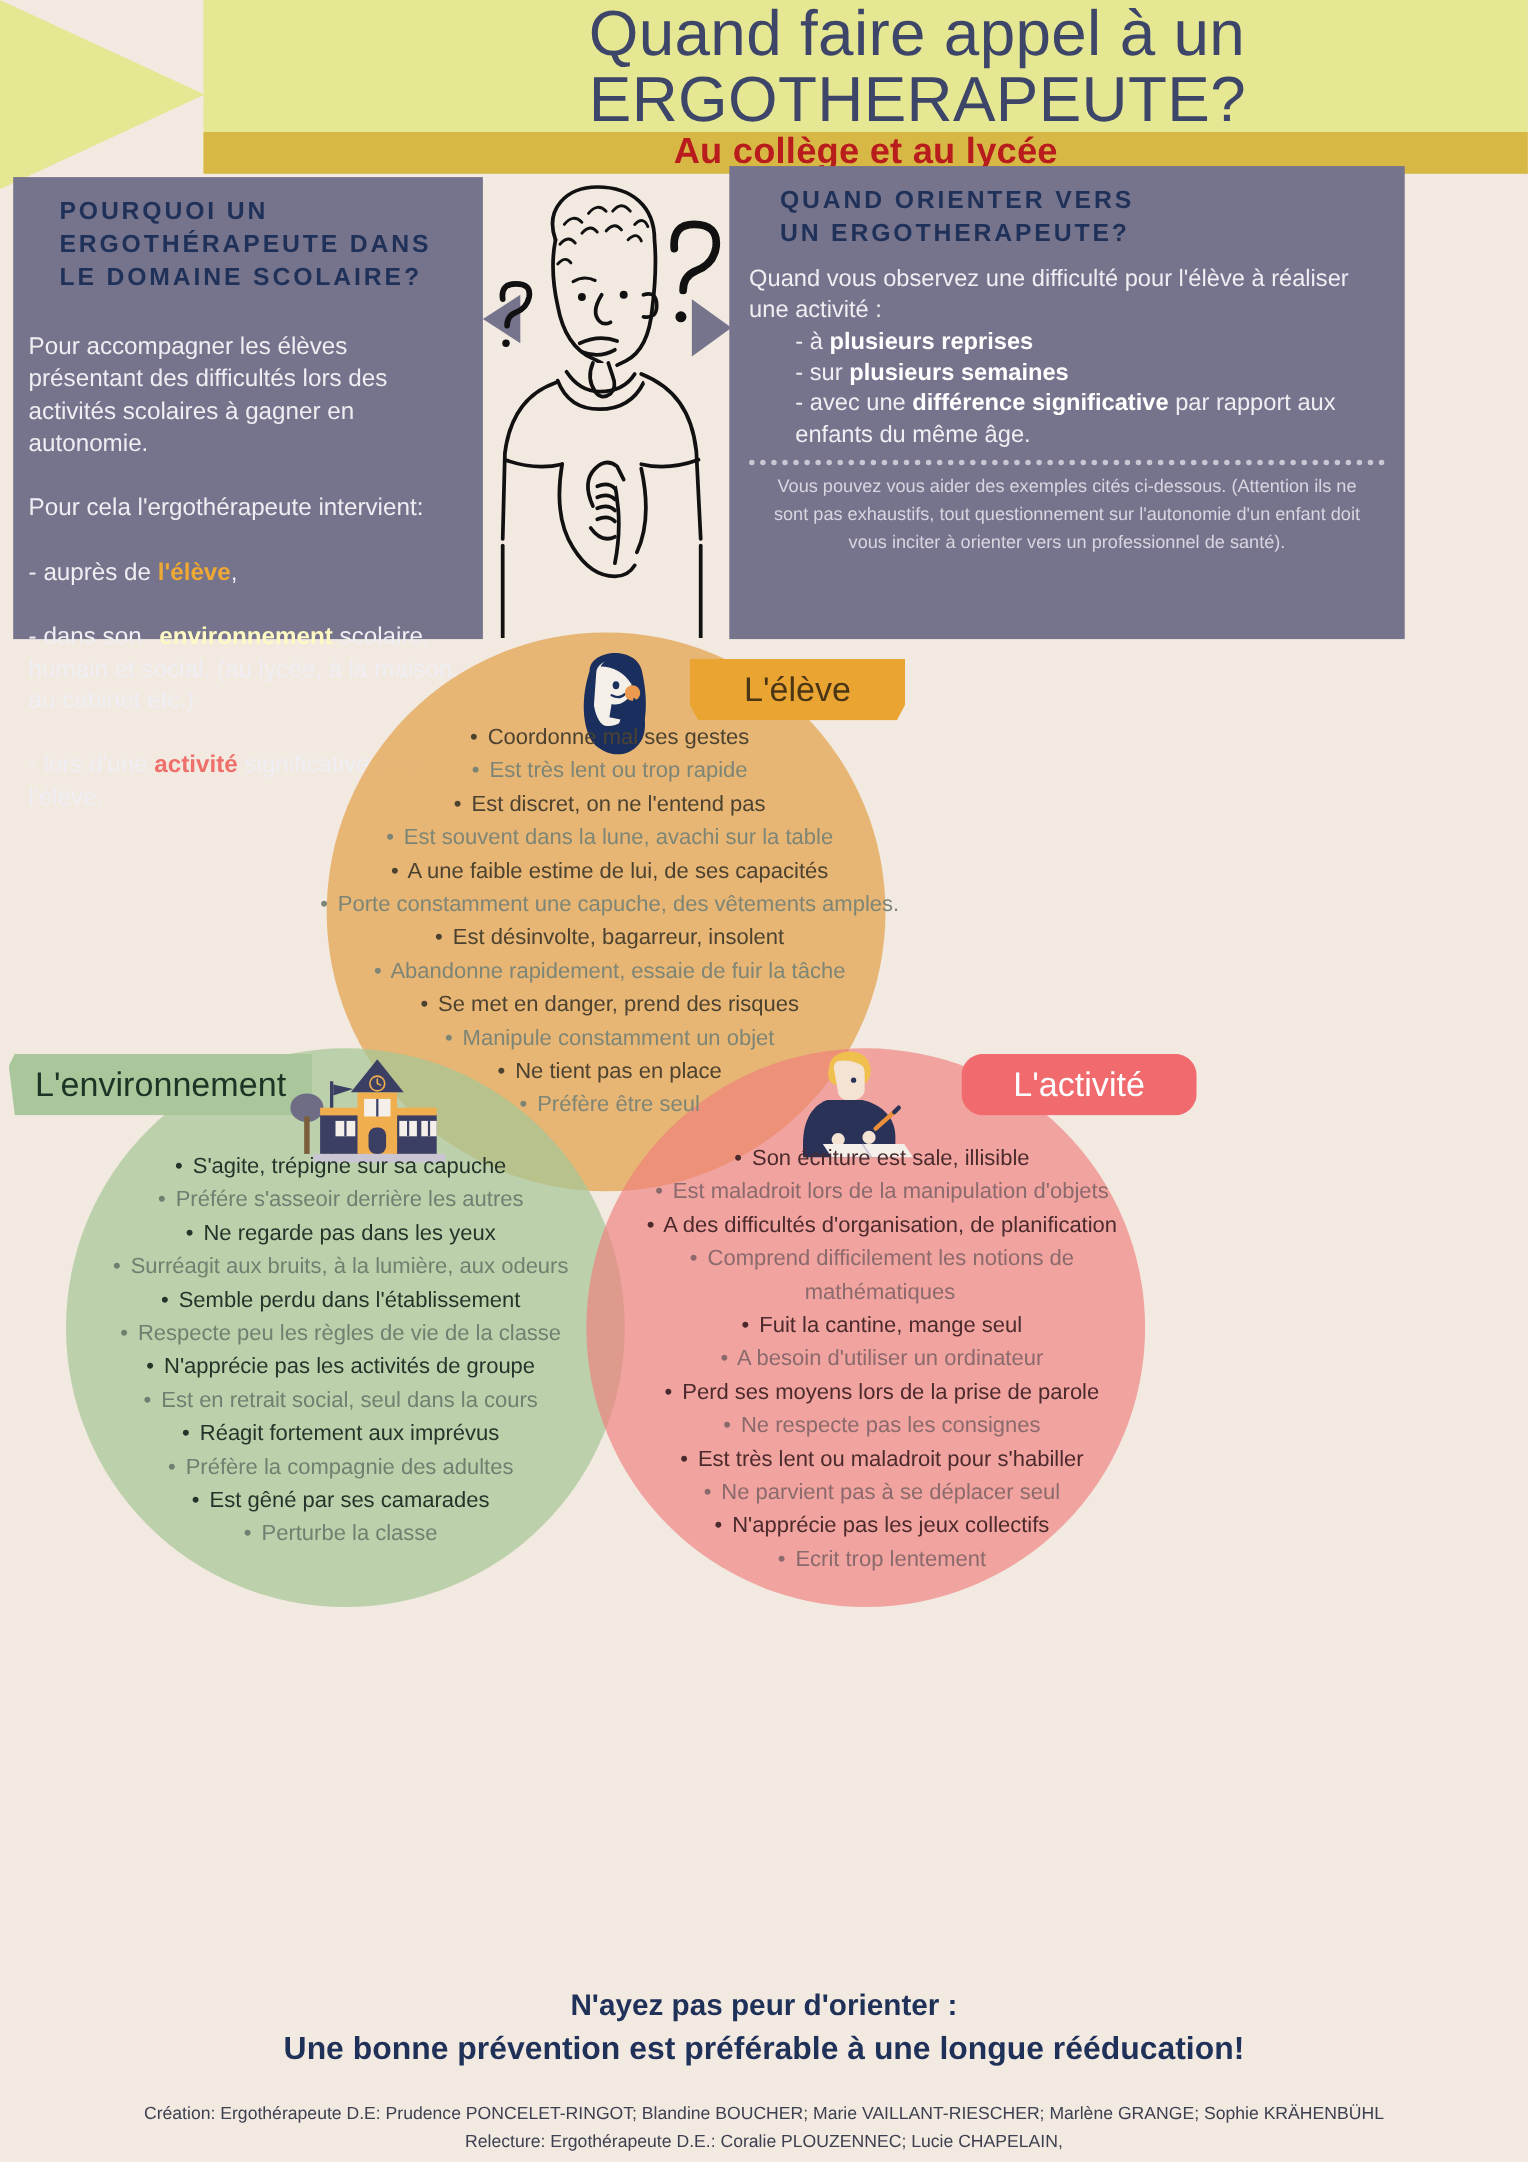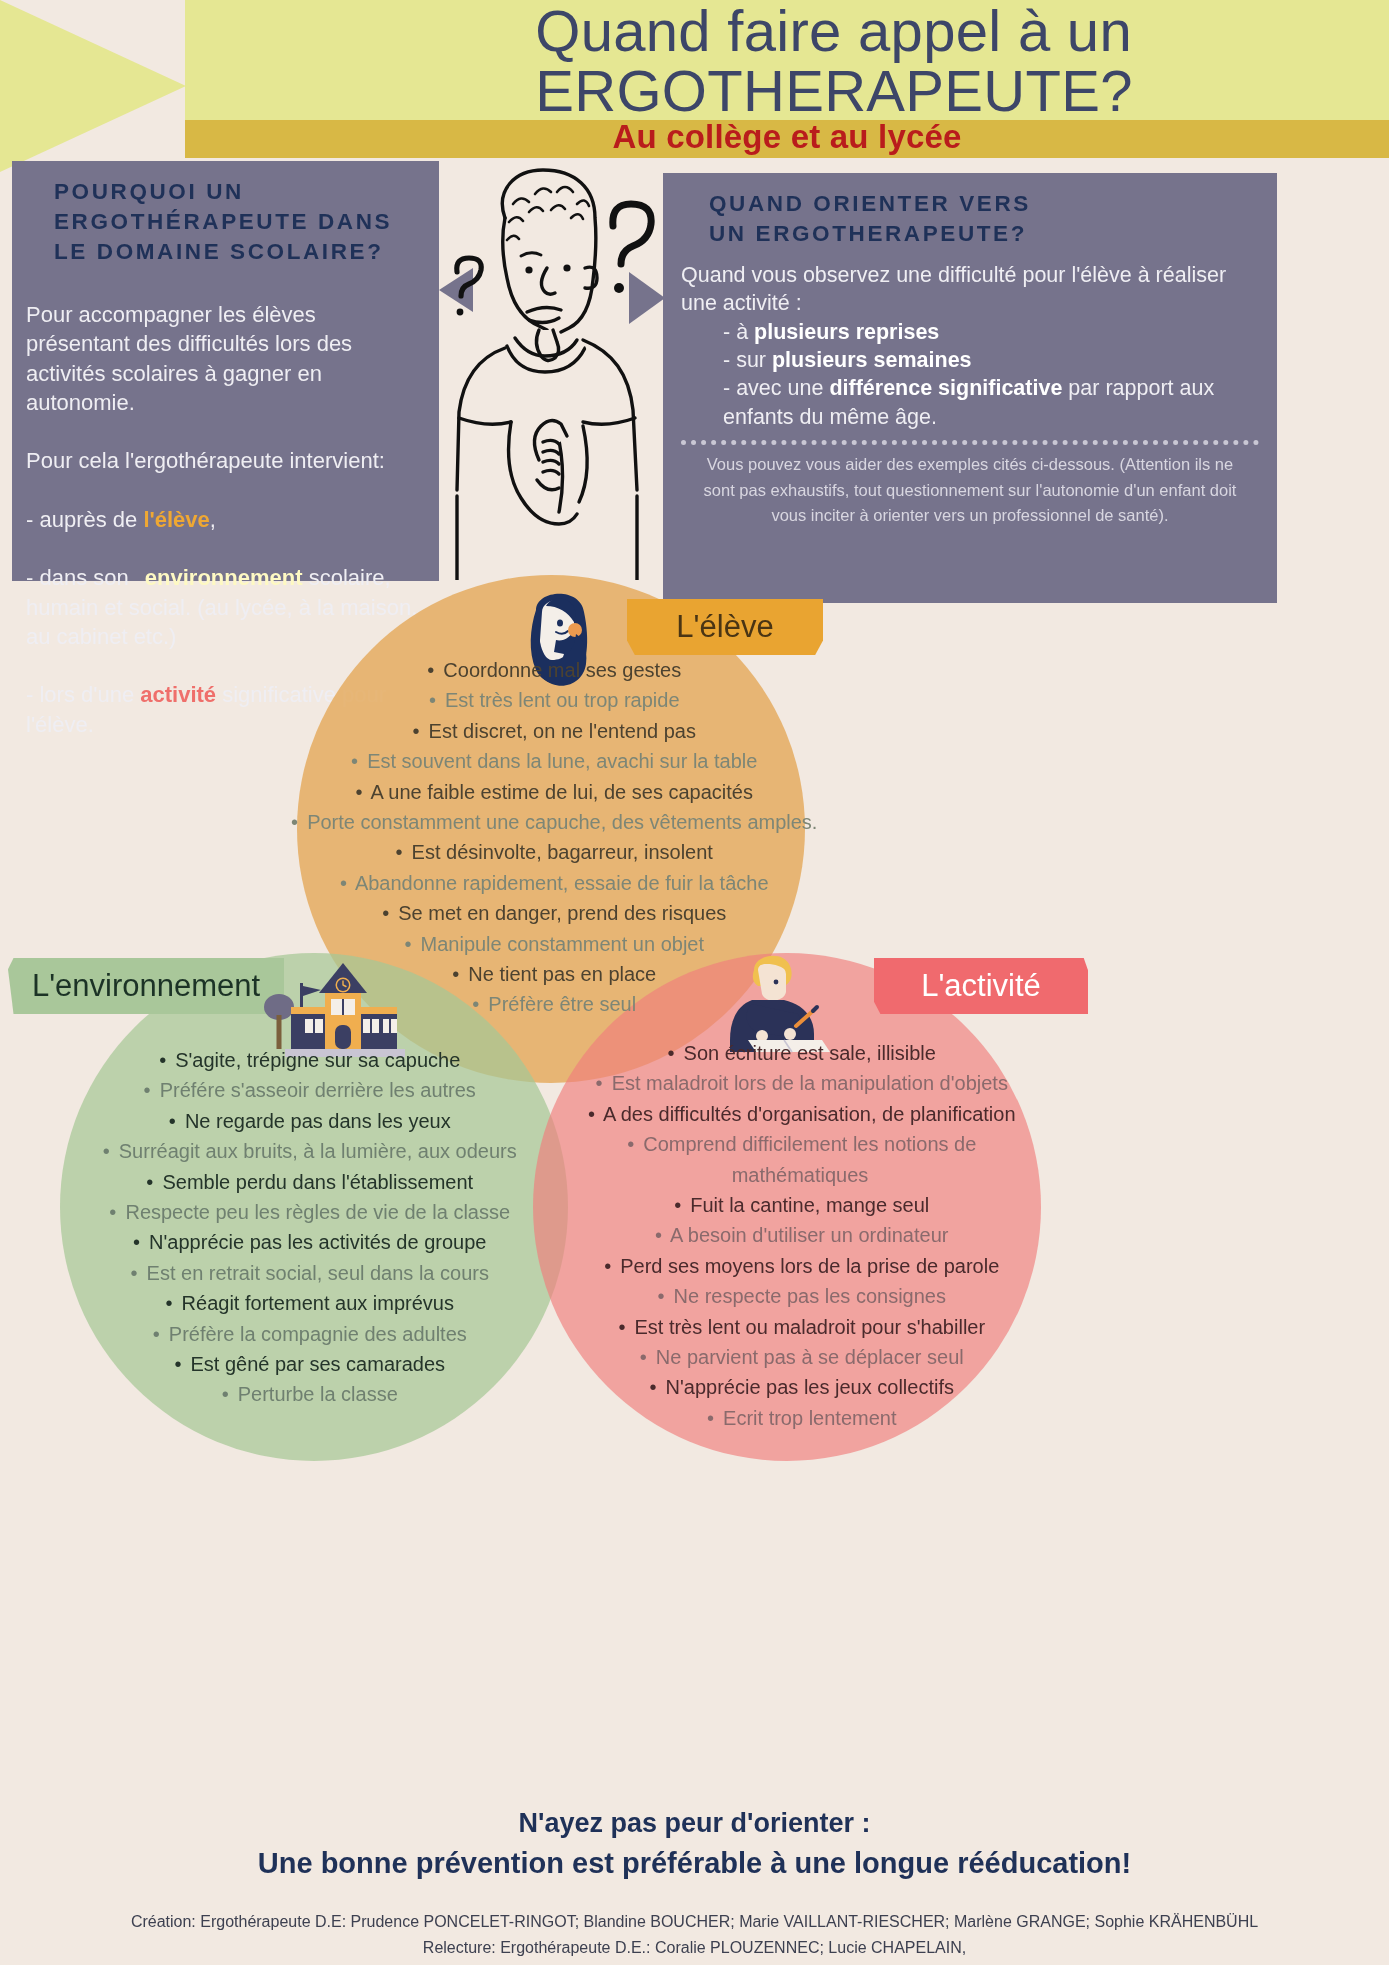--- a/index.html
+++ b/index.html
@@ -49,21 +49,21 @@
     letter-spacing: 0.2px;
   }
 
   
   .panel {
     position: absolute;
     background: #76738c;
     color: #efeef3;
   }
   .panel-left { left: 12px; top: 161px; width: 427px; height: 420px; padding: 16px 14px 0 14px; }
-  .panel-right { left: 663px; top: 173px; width: 614px; height: 430px; padding: 16px 18px 0 18px; }
+  .panel-right { left: 663px; top: 151px; width: 614px; height: 430px; padding: 16px 18px 0 18px; }
 
   .panel-h {
     color: #1f3158;
     font-weight: bold;
     font-size: 22.5px;
     letter-spacing: 2.6px;
     line-height: 1.33;
     white-space: pre-line;
     margin-left: 28px;
   }
@@ -131,21 +131,21 @@
     display: flex; align-items: center; justify-content: center;
     font-size: 31px;
     padding: 6px 26px;
     height: 56px;
     clip-path: polygon(0 0, 100% 0, 100% 74%, 96% 100%, 4% 100%, 0 74%);
   }
   .badge-eleve { left: 627px; top: 599px; width: 196px; background: #e9a431; color: #4a3514; }
   .badge-env   { left: 8px;   top: 958px; width: 276px; background: #a9c79a; color: #1c3326;
                  clip-path: polygon(2% 0, 100% 0, 100% 80%, 97% 100%, 2% 100%, 0 20%); }
   .badge-act   { left: 874px; top: 958px; width: 214px; background: #f06a6e; color: #fff;
-                 clip-path: polygon(0 0, 98% 0, 100% 22%, 100% 100%, 3% 100%, 0 78%); }
+                 clip-path: polygon(0 0, 98% 0, 100% 22%, 100% 100%, 3% 100%, 0 78%); border-radius: 20px; }
 
   .bullets {
     position: absolute;
     font-size: 20px;
     line-height: 1.52;
   }
   .bullets li { list-style: none; }
   .bullets li span.bdot { display:inline-block; width: 14px; }
 
   

